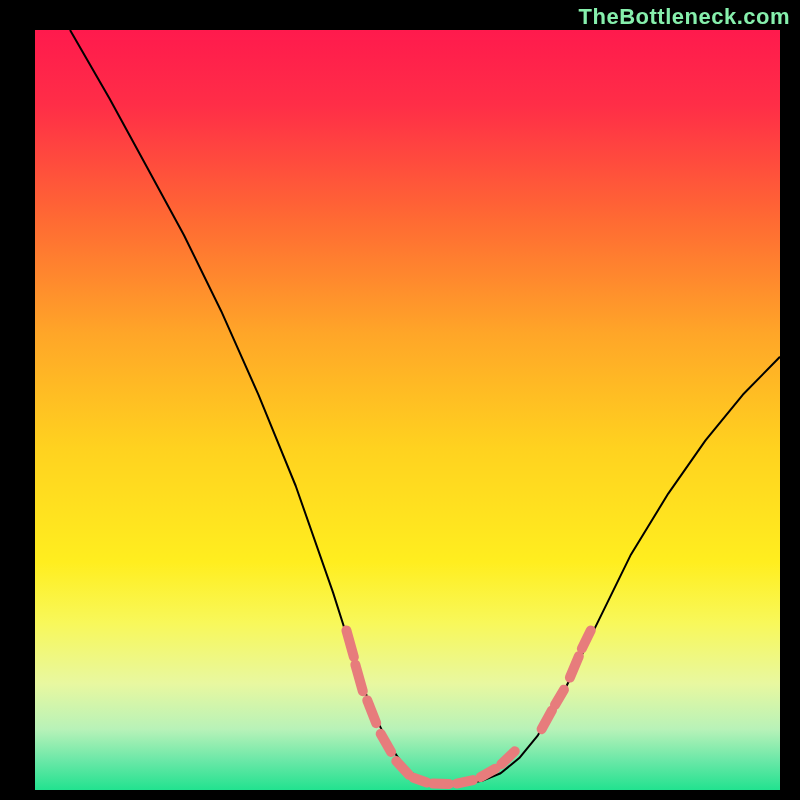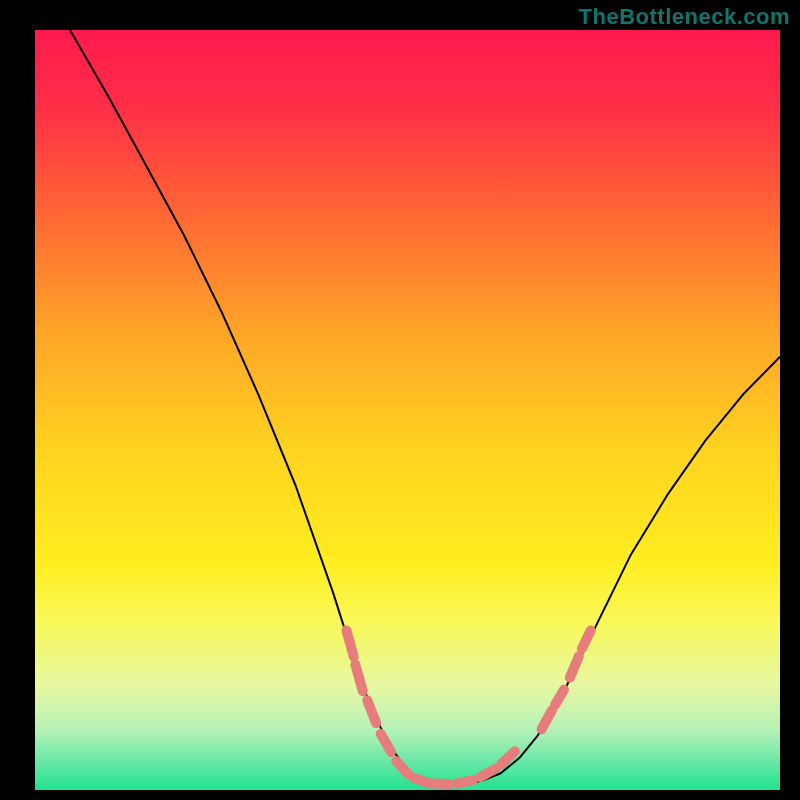--- a/index.html
+++ b/index.html
@@ -18,21 +18,21 @@
     height: 800px;
     background: #000000;
   }
   .watermark {
     position: absolute;
     top: 4px;
     right: 10px;
     font-family: Arial, Helvetica, sans-serif;
     font-size: 22px;
     font-weight: bold;
-    color: #0f766e;
+    color: #86efac;
     letter-spacing: 0.5px;
   }
   svg {
     position: absolute;
     left: 0;
     top: 0;
   }
 </style>
 </head>
 <body>

